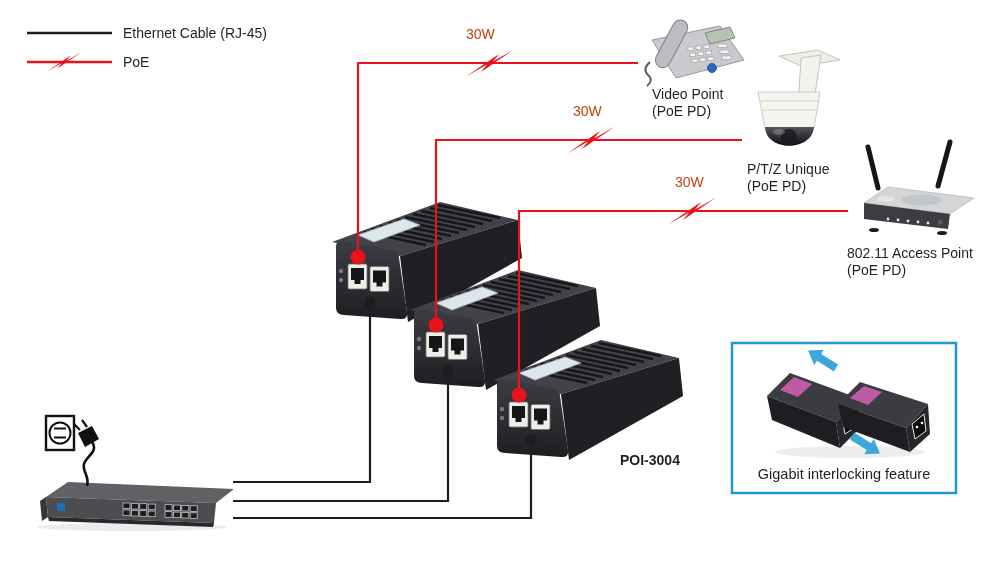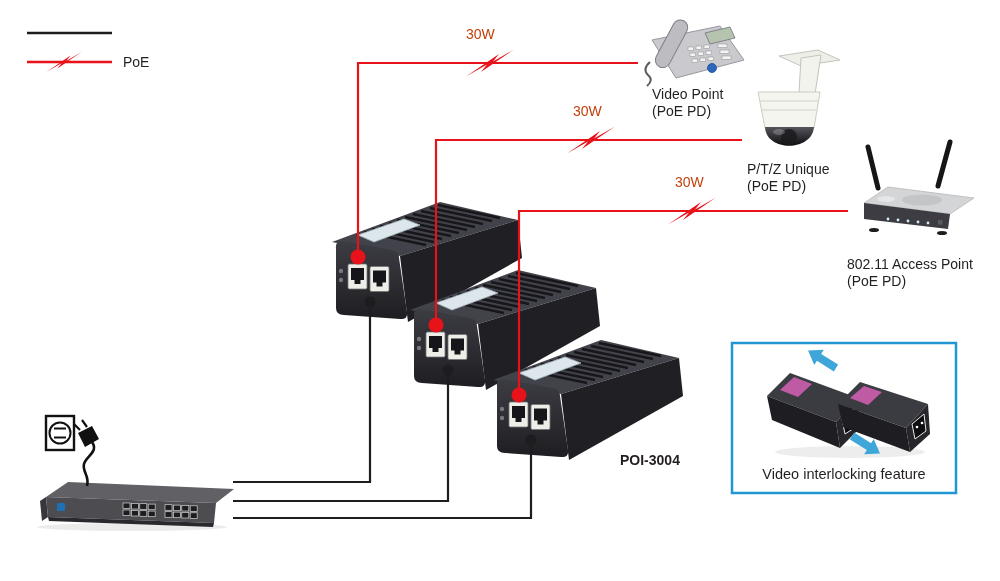--- a/index.html
+++ b/index.html
@@ -227,39 +227,40 @@
         <circle cx="436" cy="325" r="7.5"></circle>
         <circle cx="519" cy="395" r="7.5"></circle>
   </g>
   <g fill="#1d1d1f">
     <circle cx="370" cy="302" r="5.5"></circle>
         <circle cx="448" cy="370" r="5.5"></circle>
         <circle cx="531" cy="440" r="5.5"></circle>
   </g>
 </svg>
 
+<div class="lbl" style="left:123px;top:25px">Ethernet Cable (RJ-45)</div>
 <div class="lbl" style="left:123px;top:54px">PoE</div>
 
 <div class="powerlbl" style="left:466px;top:26px">30W</div>
 <div class="powerlbl" style="left:573px;top:103px">30W</div>
 <div class="powerlbl" style="left:675px;top:174px">30W</div>
 
 <div class="lbl" style="left:652px;top:86px">
   <div>Video Point</div>
   <div>(PoE PD)</div>
 </div>
 
 <div class="lbl" style="left:747px;top:161px">
   <div>P/T/Z Unique</div>
   <div>(PoE PD)</div>
 </div>
 
-<div class="lbl" style="left:847px;top:256px">
+<div class="lbl" style="left:847px;top:245px">
   <div>802.11 Access Point</div>
   <div>(PoE PD)</div>
 </div>
 
 <div class="lbl bold" style="left:604px;top:452px">POI-3004</div>
 
 
-<div class="caption">Video interlocking feature</div>
+<div class="caption">Gigabit interlocking feature</div>
 
 </div>
 
 </body></html>

